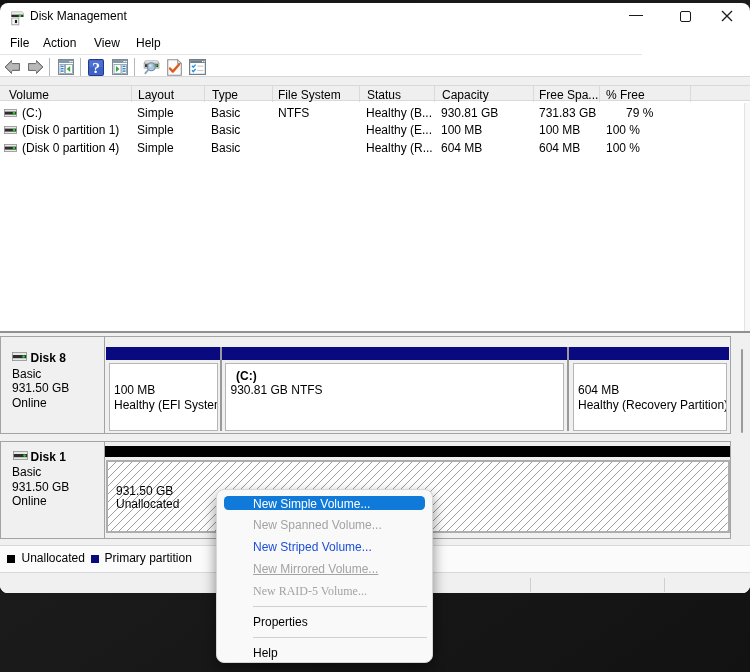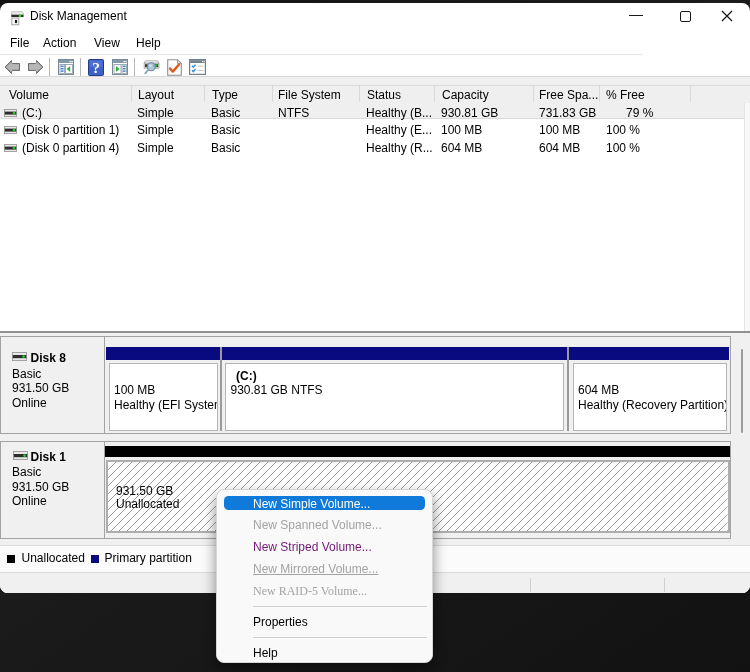--- a/index.html
+++ b/index.html
@@ -114,21 +114,21 @@
       <path d="M3 11.2 L4.3 12.6 L6.6 10" fill="none" stroke="#2f8fe0" stroke-width="1.4"></path>
       <rect x="8.4" y="6.6" width="6" height="1.1" fill="#c9c9c9"></rect>
       <rect x="8.4" y="11" width="6" height="1.1" fill="#c9c9c9"></rect>
     </svg>
   </div>
 
   <div class="abs" style="left:49px;top:55px;width:1px;height:18px;background:#b7b7b7"></div>
   <div class="abs" style="left:80px;top:55px;width:1px;height:18px;background:#b7b7b7"></div>
   <div class="abs" style="left:134px;top:55px;width:1px;height:18px;background:#b7b7b7"></div>
 
-  <div class="abs" style="left:0;top:82px;width:750px;height:34px;background:#efefef;
+  <div class="abs" style="left:0;top:82px;width:750px;height:16px;background:#efefef;
        border-top:1px solid #d9d9d9;border-bottom:1px solid #d9d9d9;box-sizing:border-box;">
     <div class="abs t12" style="left:9px;top:2px;">Volume</div>
     <div class="abs t12" style="left:138px;top:2px;">Layout</div>
     <div class="abs t12" style="left:212px;top:2px;">Type</div>
     <div class="abs t12" style="left:278px;top:2px;">File System</div>
     <div class="abs t12" style="left:367px;top:2px;">Status</div>
     <div class="abs t12" style="left:442px;top:2px;">Capacity</div>
     <div class="abs t12" style="left:539px;top:2px;">Free Spa...</div>
     <div class="abs t12" style="left:606px;top:2px;">% Free</div>
   </div>
@@ -266,20 +266,20 @@
     <div class="abs" style="left:664px;top:5px;width:1px;height:14px;background:#cfcfcf"></div>
   </div>
 </div>
 
 <div class="abs" style="left:216px;top:488.5px;width:217px;height:174px;background:#f9f9f9;
      border:1px solid #d6d6d6;border-radius:8px;box-sizing:border-box;
      box-shadow:0 6px 14px rgba(0,0,0,0.45);">
   <div class="abs" style="left:6.5px;top:6px;width:201px;height:14.5px;background:#0f7ad9;border-radius:4.5px;"></div>
   <div class="abs t12" style="left:36px;top:7px;color:#fff;">New Simple Volume...</div>
   <div class="abs t12" style="left:36px;top:28px;color:#a3a3a3;">New Spanned Volume...</div>
-  <div class="abs t12" style="left:36px;top:50px;color:#701a75;">New Striped Volume...</div>
+  <div class="abs t12" style="left:36px;top:50px;color:#1d4ed8;">New Striped Volume...</div>
   <div class="abs t12" style="left:36px;top:72px;color:#a3a3a3;text-decoration:underline;">New Mirrored Volume...</div>
   <div class="abs t12" style="left:36px;top:94px;color:#a3a3a3;font-family:Liberation Serif, serif;">New RAID-5 Volume...</div>
   <div class="abs" style="left:36px;top:116px;width:174px;height:1px;background:#d0d0d0;"></div>
   <div class="abs t12" style="left:36px;top:125.5px;">Properties</div>
   <div class="abs" style="left:36px;top:147px;width:174px;height:1px;background:#d0d0d0;"></div>
   <div class="abs t12" style="left:36px;top:156.5px;">Help</div>
 </div>
 
 </body></html>

